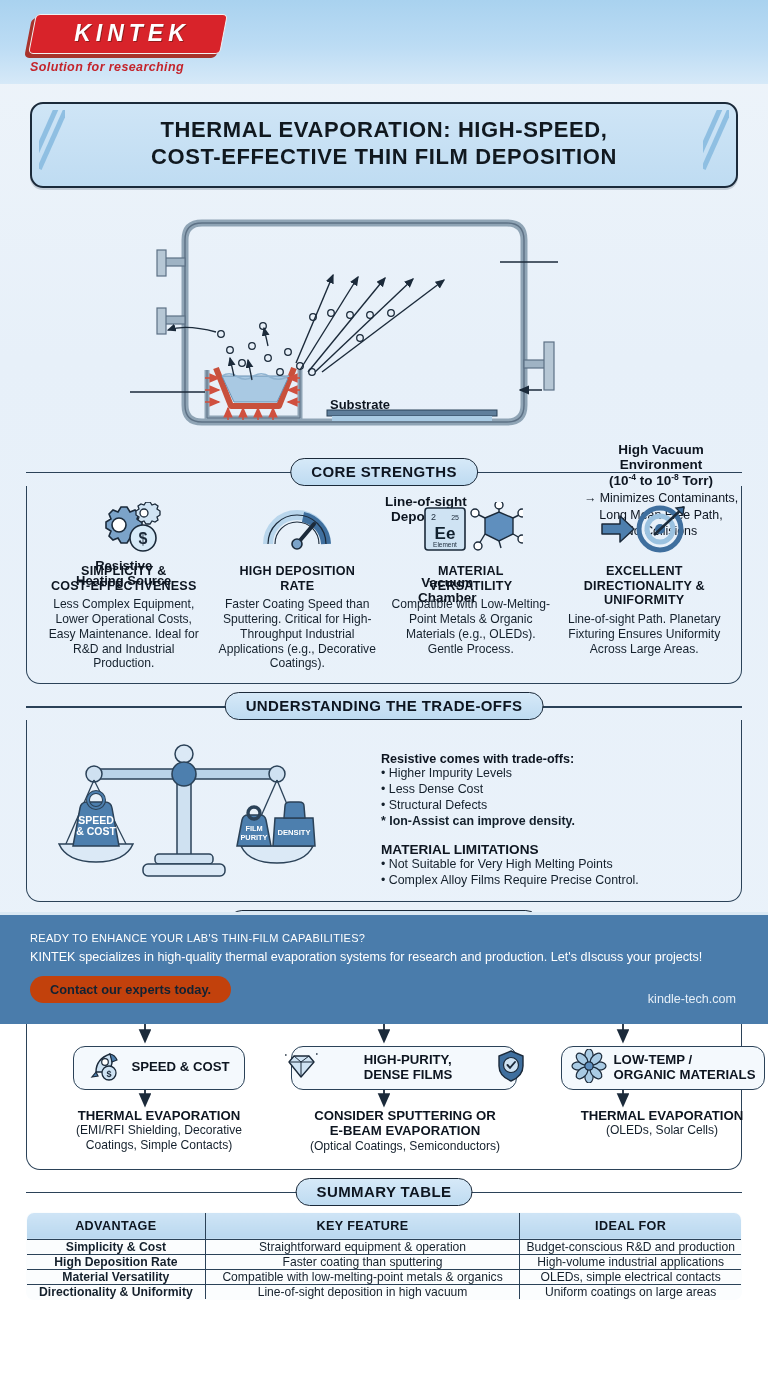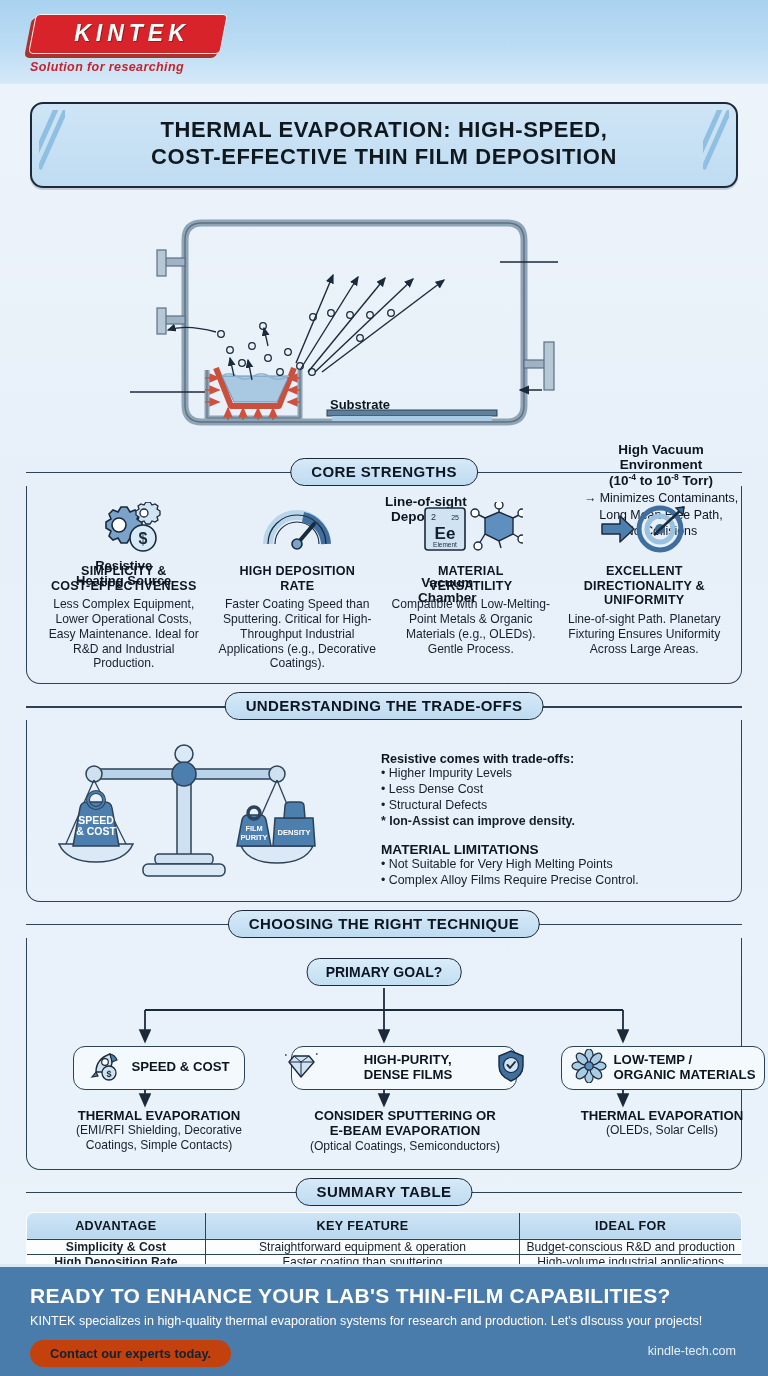--- a/index.html
+++ b/index.html
@@ -6,21 +6,21 @@
   html, body {
     width: 768px;
     height: 1376px;
     font-family: "Liberation Sans", sans-serif;
     background: #ffffff;
     overflow: hidden;
   }
   #page {
     position: relative;
     width: 768px;
-    height: 1376px;
+    height: 1024px;
     background: linear-gradient(180deg, #eef4fa 0%, #e7f0f9 35%, #eaf2fa 100%);
   }
 
   
   .logo-bar {
     position: relative;
     height: 84px;
     background: linear-gradient(180deg, #a9d2ef 0%, #bcdcf4 55%, #d6e9f8 100%);
     padding: 10px 0 0 22px;
   }
@@ -197,21 +197,21 @@
   .table-wrap { margin: 0 26px; padding-top: 6px; }
 
   
   .footer {
     position: absolute; left: 0; right: 0; bottom: 0; height: 112px;
     background: #4a7cab;
     border-top: 3px solid #dbe9f4;
     padding: 17px 30px 0 30px;
     color: #ffffff;
   }
-  .footer h2 { font-size: 21px; font-weight: bold; letter-spacing: 0.3px; }
+  .footer h2 { font-size: 11px; font-weight: normal; letter-spacing: 0.3px; }
   .footer p { font-size: 12.6px; margin-top: 6px; }
   .cta {
     display: inline-block; margin-top: 12px;
     background: #c2410c; color: #112233;
     border-radius: 16px; padding: 6px 20px;
     font-size: 12.8px; font-weight: bold;
   }
   .site {
     position: absolute; right: 32px; bottom: 18px;
     font-size: 12.6px; color: #e4eef7;

